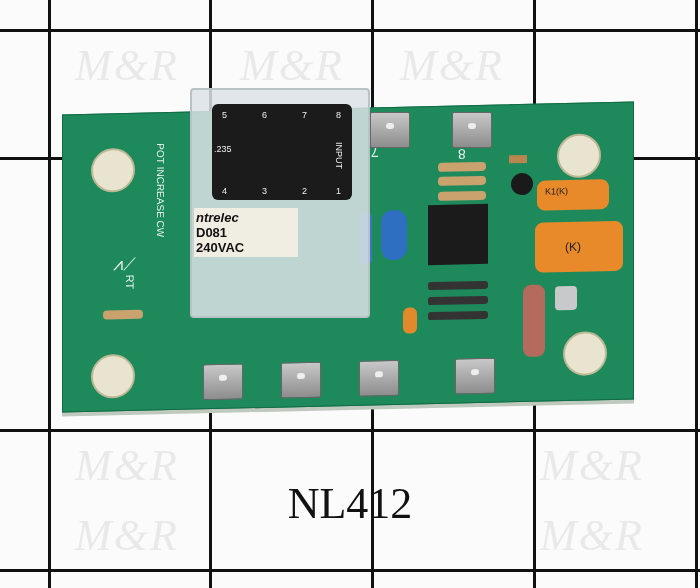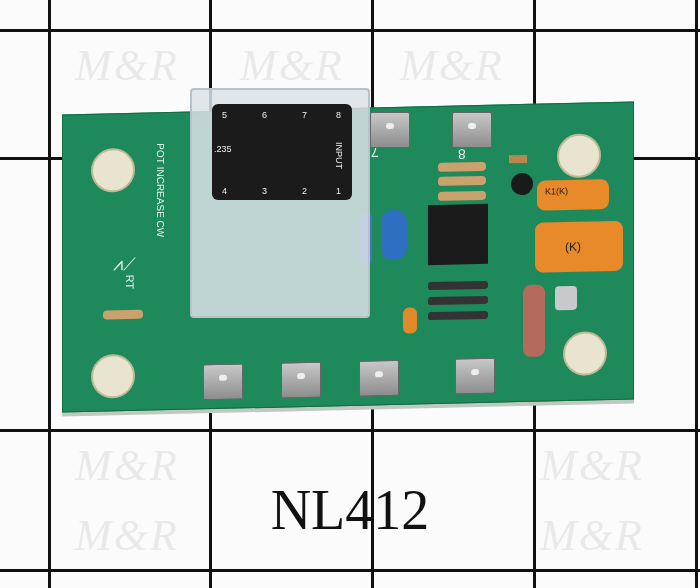--- a/index.html
+++ b/index.html
@@ -11,21 +11,21 @@
   .hole{position:absolute;width:40px;height:40px;border-radius:50%;background:#e9e4cf;border:2px solid #bdb895;}
   .tab{position:absolute;width:38px;height:34px;background:linear-gradient(#c8c8c8,#8d8d8d);border:1px solid #666;border-radius:2px;}
   .tab::after{content:"";position:absolute;left:15px;top:10px;width:8px;height:6px;border-radius:3px;background:#eee;}
   .relay{position:absolute;left:190px;top:88px;width:176px;height:226px;background:rgba(220,226,230,0.85);border:2px solid #b9c2c6;border-radius:4px;}
   .relay-top{position:absolute;left:20px;top:14px;width:140px;height:96px;background:#1b1b1b;border-radius:6px;color:#eee;font-size:9px;}
   .relay-label{position:absolute;left:2px;top:118px;width:100px;background:#f0ede2;font-weight:bold;font-size:13px;color:#111;padding:2px;}
   .pinnum{position:absolute;font-size:9px;color:#eee;}
   .silk{position:absolute;color:#e8f2ee;font-size:10px;}
   .resistor{position:absolute;height:9px;border-radius:4px;background:#c9a26e;}
   .cap-orange{position:absolute;background:#e8892a;border-radius:8px;}
-  .title{position:absolute;left:0;top:478px;width:700px;text-align:center;font-family:"Liberation Serif",serif;font-size:56px;color:#111;}
+  .title{position:absolute;left:0;top:478px;width:700px;text-align:center;font-family:"Liberation Serif",serif;font-size:44px;color:#111;}
 </style>
 </head>
 <body>
 
 <div class="gridline-v" style="left:48px"></div>
 <div class="gridline-v" style="left:209px"></div>
 <div class="gridline-v" style="left:371px"></div>
 <div class="gridline-v" style="left:533px"></div>
 <div class="gridline-v" style="left:695px"></div>
 <div class="gridline-h" style="top:29px"></div>
@@ -91,15 +91,20 @@
     <span class="pinnum" style="left:50px;top:6px">6</span>
     <span class="pinnum" style="left:90px;top:6px">7</span>
     <span class="pinnum" style="left:124px;top:6px">8</span>
     <span class="pinnum" style="left:10px;top:82px">4</span>
     <span class="pinnum" style="left:50px;top:82px">3</span>
     <span class="pinnum" style="left:90px;top:82px">2</span>
     <span class="pinnum" style="left:124px;top:82px">1</span>
     <span class="pinnum" style="left:2px;top:40px">.235</span>
     <span class="pinnum" style="left:122px;top:38px;writing-mode:vertical-rl">INPUT</span>
   </div>
+  <div class="relay-label">
+    <div style="font-style:italic">ntrelec</div>
+    <div>D081</div>
+    <div>240VAC</div>
+  </div>
 </div>
 
 <div class="title">NL412</div>
 
 </body></html>

